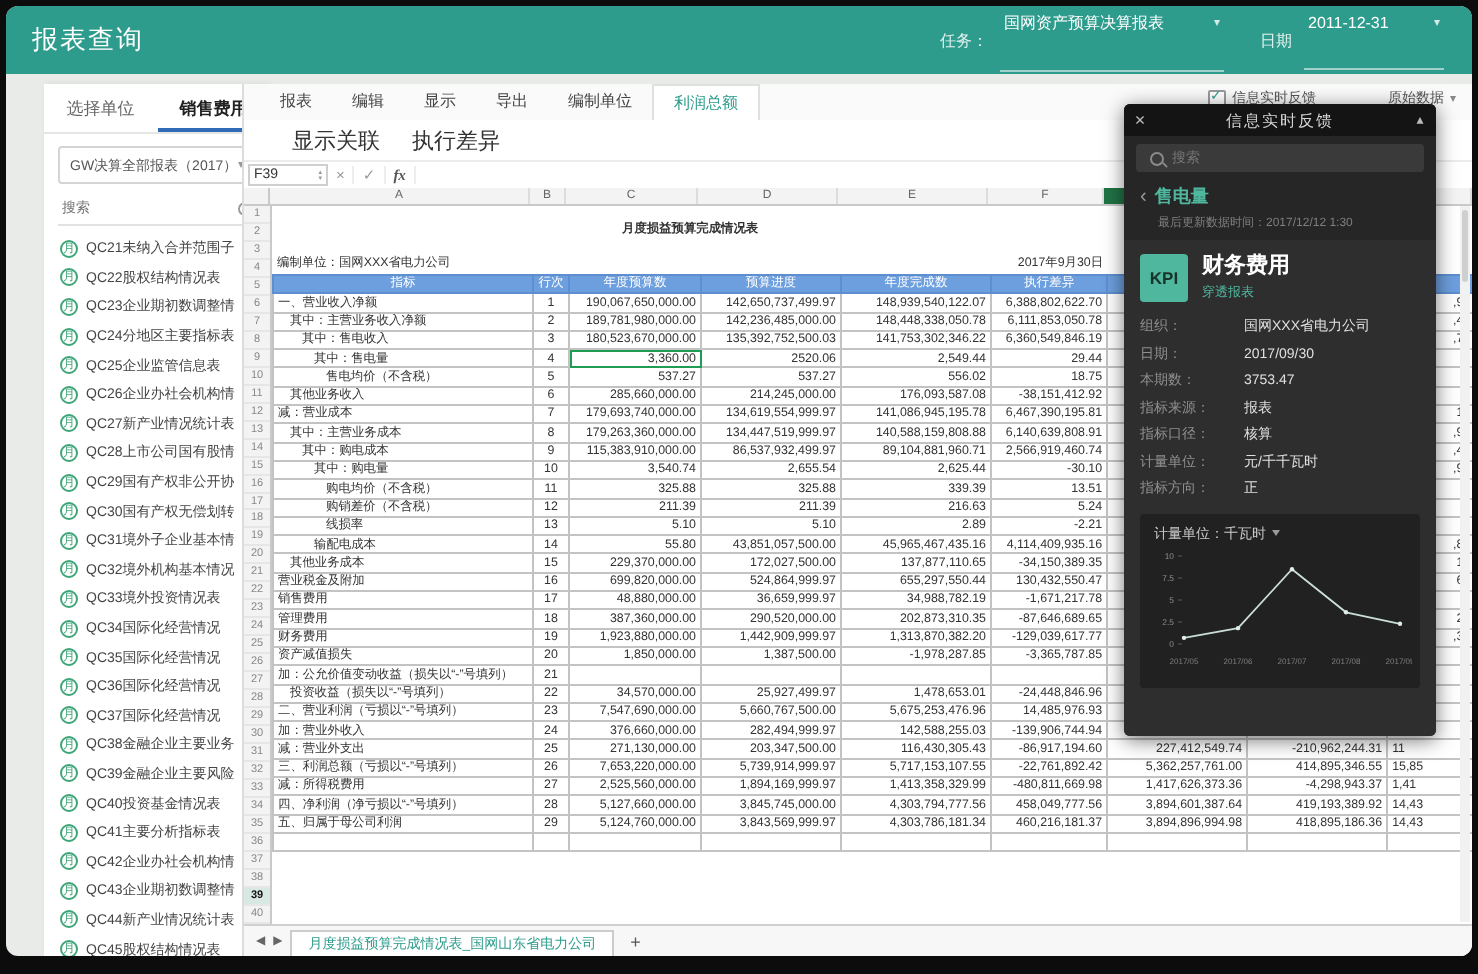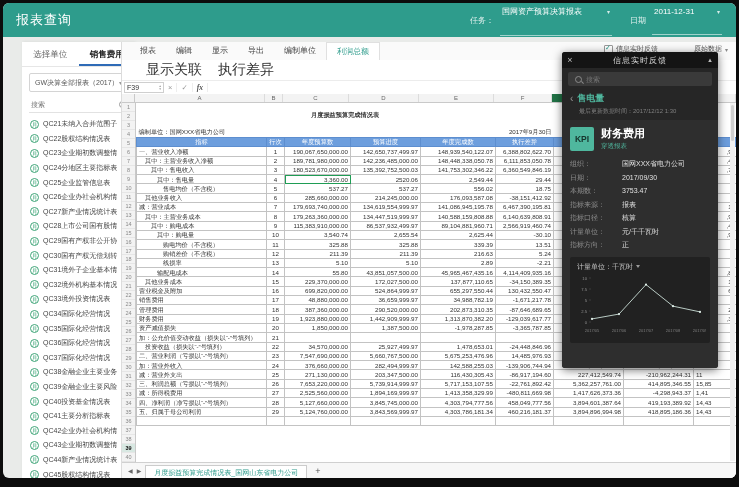--- a/index.html
+++ b/index.html
@@ -46,21 +46,21 @@
   .r-tab.act{background:#fff;color:#2e9c8c;border:1px solid #e0e0e0;border-bottom:1px solid #fff;
              margin-bottom:-1px;box-sizing:border-box;}
   .fb-check{position:absolute;top:2px;right:78px;display:flex;align-items:center;gap:3px;
             font-size:7px;color:#555;}
   .cbx{width:7px;height:7px;border:1px solid #9a9a9a;border-radius:1px;background:#fff;position:relative;}
   .cbx span{position:absolute;left:0px;top:-2px;font-size:7px;color:#2e9c8c;}
   .raw{position:absolute;top:2px;right:8px;font-size:7px;color:#555;display:flex;gap:3px;align-items:center;}
   .drop-caret2{color:#888;font-size:6px;}
   .subbar{position:absolute;left:0;top:18px;width:100%;height:21px;background:#fff;
           border-bottom:1px solid #ececec;display:flex;align-items:center;gap:16px;padding-left:24px;box-sizing:border-box;}
-  .sub-act{font-size:14px;color:#333;}
+  .sub-act{font-size:11px;color:#333;}
   .fxbar{position:absolute;left:0;top:39px;width:100%;height:13px;border-bottom:1px solid #d8d8d8;
          display:flex;align-items:center;background:#fff;}
   .namebox{width:40px;height:11px;border:1px solid #cfcfcf;margin-left:2px;display:flex;align-items:center;
            justify-content:space-between;padding:0 2px;font-size:7px;color:#333;box-sizing:border-box;}
   .spin{display:flex;flex-direction:column;line-height:3px;font-size:3.5px;color:#999;}
   .fxi{font-size:7.5px;color:#999;padding:0 4px;border-right:1px solid #eee;}
   .fxi.fx{font-family:"Liberation Serif","DejaVu Serif",serif;font-style:italic;color:#555;font-weight:bold;}
   .fx-input{flex:1;height:100%;}
   .letters{position:absolute;left:0;top:52px;width:100%;height:9px;background:#f3f3f3;
            border-bottom:1px solid #c9c9c9;display:flex;box-sizing:border-box;}

